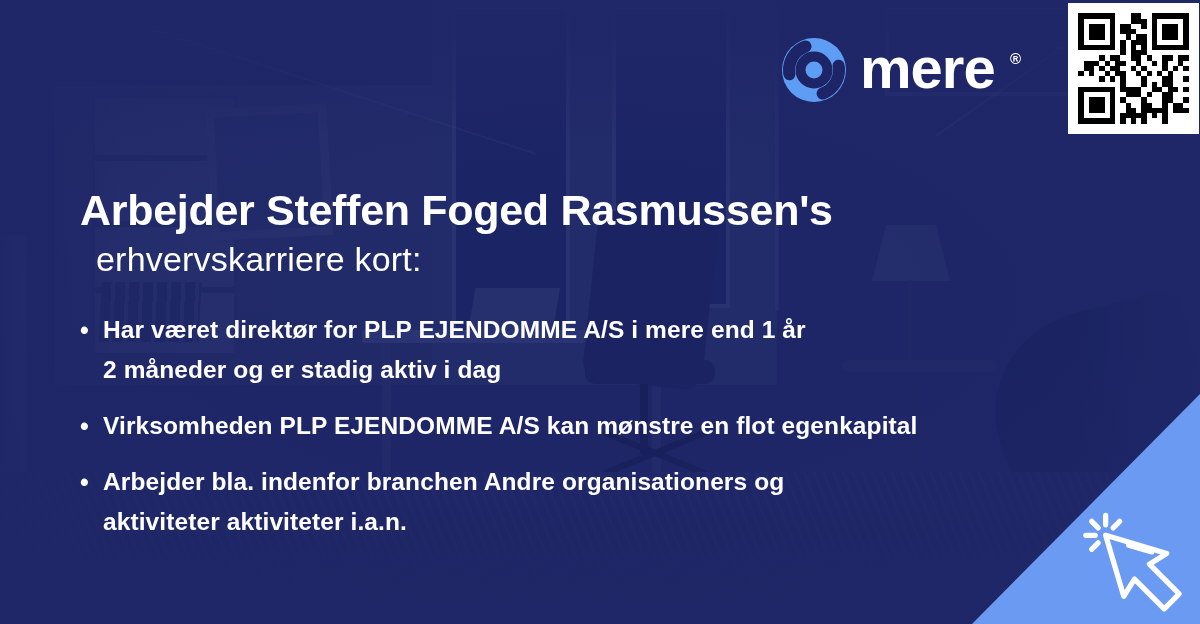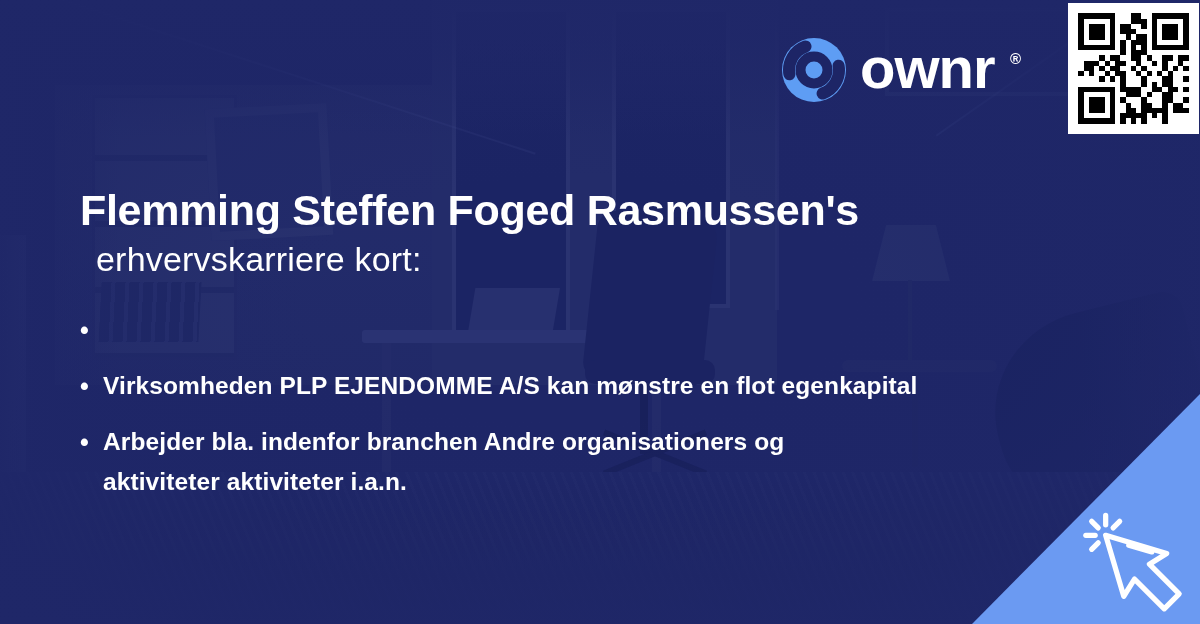--- a/index.html
+++ b/index.html
@@ -116,21 +116,21 @@
     <line x1="28.4" y1="19.6" x2="34" y2="14" stroke="#FFFFFF" stroke-width="4.5" stroke-linecap="round"></line>
   </svg>
 
   <div class="brand">
     <svg class="logo" viewBox="0 0 64 64">
       <circle cx="32" cy="32" r="32" fill="#5E9DF4"></circle>
       <circle cx="32" cy="32" r="13.5" fill="none" stroke="#1D2566" stroke-width="10"></circle>
       <path d="M23.5,8.5 A25,25 0 0 0 7.4,36.3" fill="none" stroke="#1D2566" stroke-width="12" stroke-linecap="round"></path>
       <path d="M40.6,55.5 A25,25 0 0 0 56.6,27.7" fill="none" stroke="#1D2566" stroke-width="12" stroke-linecap="round"></path>
     </svg>
-    <div class="wordmark">ownr</div>
+    <div class="wordmark">mere</div>
     <div class="reg">®</div>
   </div>
 
   <svg id="qr" class="qr" viewBox="0 0 25 25">
       <rect width="25" height="25" fill="#FFFFFF"></rect>
       <rect x="2" y="2" width="1" height="1" fill="#000000"></rect>
       <rect x="3" y="2" width="1" height="1" fill="#000000"></rect>
       <rect x="4" y="2" width="1" height="1" fill="#000000"></rect>
       <rect x="5" y="2" width="1" height="1" fill="#000000"></rect>
       <rect x="6" y="2" width="1" height="1" fill="#000000"></rect>
@@ -346,26 +346,30 @@
       <rect x="5" y="22" width="1" height="1" fill="#000000"></rect>
       <rect x="6" y="22" width="1" height="1" fill="#000000"></rect>
       <rect x="7" y="22" width="1" height="1" fill="#000000"></rect>
       <rect x="8" y="22" width="1" height="1" fill="#000000"></rect>
       <rect x="10" y="22" width="1" height="1" fill="#000000"></rect>
       <rect x="12" y="22" width="1" height="1" fill="#000000"></rect>
       <rect x="14" y="22" width="1" height="1" fill="#000000"></rect>
       <rect x="18" y="22" width="1" height="1" fill="#000000"></rect>
     </svg>
 
-  <h1 class="title">Flemming Steffen Foged Rasmussen's</h1>
+  <h1 class="title">Arbejder Steffen Foged Rasmussen's</h1>
   <h2 class="subtitle">erhvervskarriere kort:</h2>
 
   <ul class="bullets">
     <li>
       <span class="marker">•</span>
+      <div class="blines">
+        <div>Har været direktør for PLP EJENDOMME A/S i mere end 1 år</div>
+        <div>2 måneder og er stadig aktiv i dag</div>
+      </div>
     </li>
     <li>
       <span class="marker">•</span>
       <div class="blines">
         <div>Virksomheden PLP EJENDOMME A/S kan mønstre en flot egenkapital</div>
       </div>
     </li>
     <li>
       <span class="marker">•</span>
       <div class="blines">

